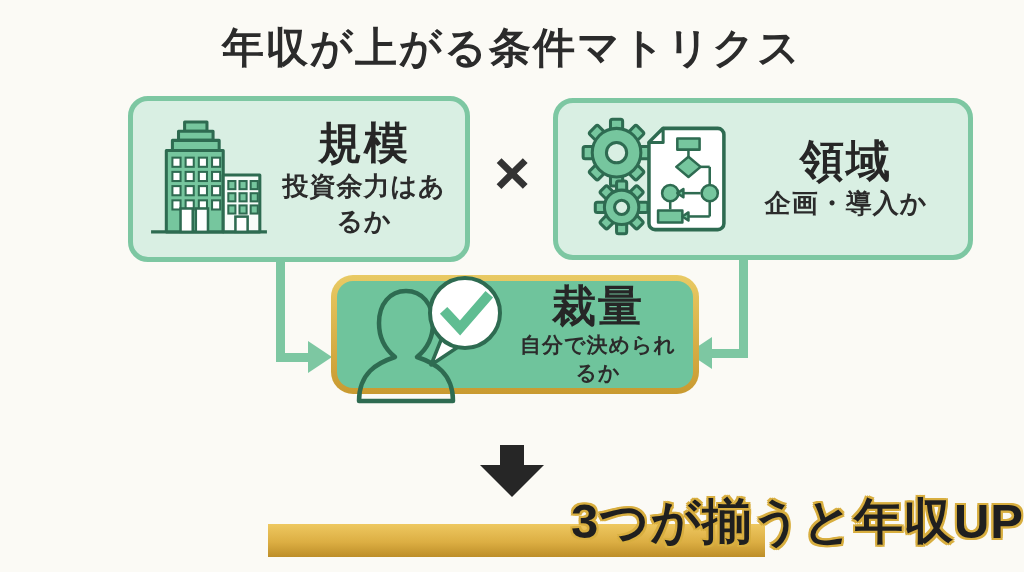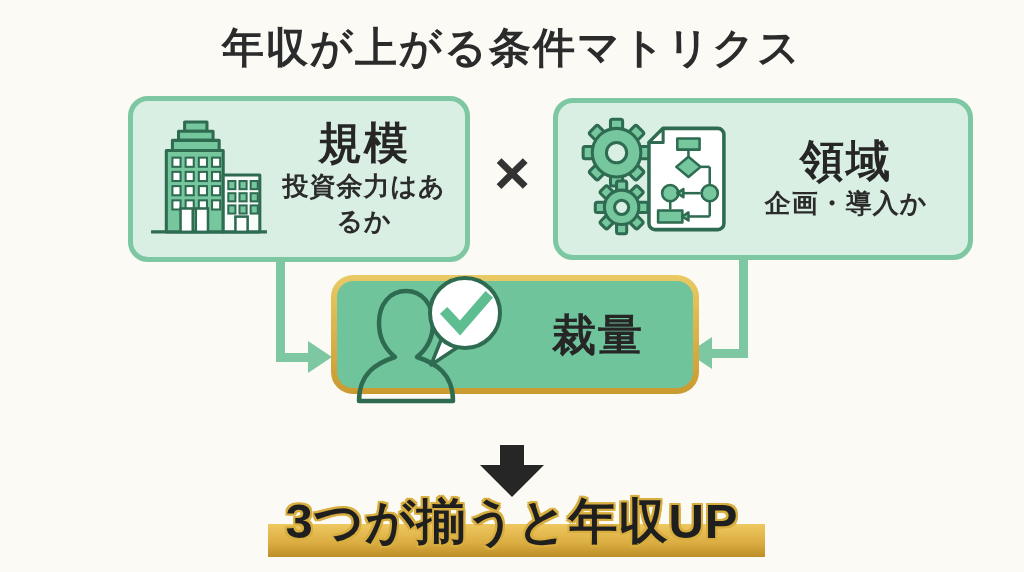--- a/index.html
+++ b/index.html
@@ -75,21 +75,21 @@
   }
 
   .big-down-arrow { position:absolute; left:480px; top:445px; }
 
   .gold-bar {
     position:absolute; left:268px; top:524px; width:497px; height:33px;
     background:linear-gradient(180deg,#eec860 0%,#dcae43 55%,#bd8e28 100%);
   }
   .conclusion {
     position:absolute; left:0; right:0; top:489px;
-    text-align:center;
+    text-align:right;
     font-size:49px; font-weight:900; color:#1f1f1f;
     letter-spacing:1px;
     text-shadow:
       -2px -2px 0 #d8ae3f, 2px -2px 0 #d8ae3f,
       -2px  2px 0 #d8ae3f, 2px  2px 0 #d8ae3f,
        0   -2px 0 #d8ae3f, 0    2px 0 #d8ae3f,
       -2px  0   0 #d8ae3f, 2px  0   0 #d8ae3f;
   }
 
   .icon-svg { display:block; flex:0 0 auto; }
@@ -254,20 +254,21 @@
   <div class="gold-wrap">
     <div class="factor-box-inner box-discretion">
       <svg class="icon-svg" width="168" height="138" viewBox="0 0 168 136">
         <path d="M16 134 C16 106 34 96 52 90 C42 82 36 70 36 56 C36 37 47 24 63 24 C79 24 90 37 90 56 C90 70 84 82 74 90 C92 96 110 106 110 134 Z" fill="none" stroke="#2e6b51" stroke-width="4.5" stroke-linejoin="round"></path>
         <path d="M100 68 L88 98 L118 78 Z" fill="#ffffff" stroke="#2e6b51" stroke-width="3.5" stroke-linejoin="round"></path>
         <circle cx="122" cy="46" r="35" fill="#ffffff" stroke="#2e6b51" stroke-width="4"></circle>
         <polyline points="104,47 117,61 143,31" fill="none" stroke="#5fbd92" stroke-width="10" stroke-linecap="square" stroke-linejoin="miter"></polyline>
       </svg>
       <div class="factor-text">
         <div class="factor-heading">裁量</div>
+        <div class="factor-subtitle">自分で決められるか</div>
       </div>
     </div>
   </div>
 
   <svg class="big-down-arrow" width="64" height="52" viewBox="0 0 64 52">
     <polygon points="20,0 44,0 44,20 64,20 32,52 0,20 20,20" fill="#262626"></polygon>
   </svg>
 
   <div class="gold-bar"></div>
   <div class="conclusion">3つが揃うと年収UP</div>

